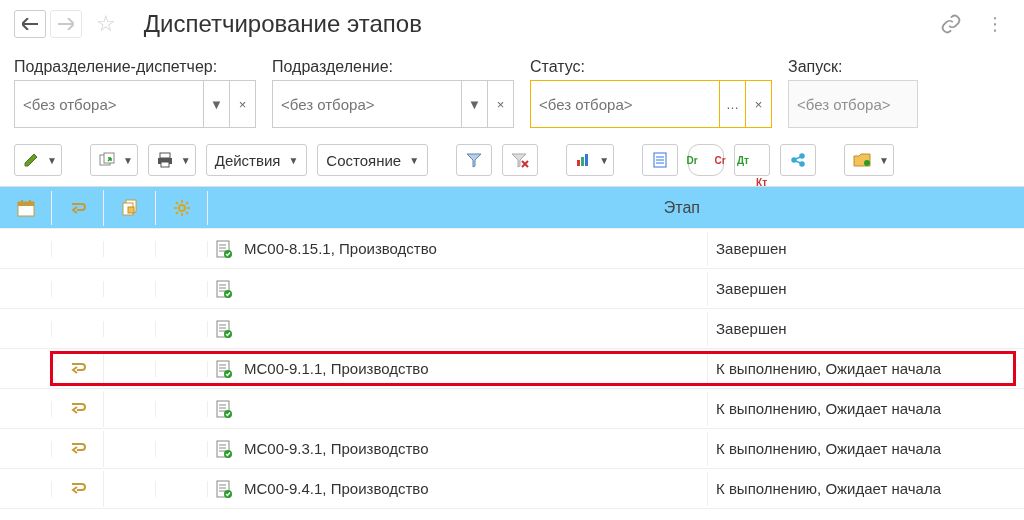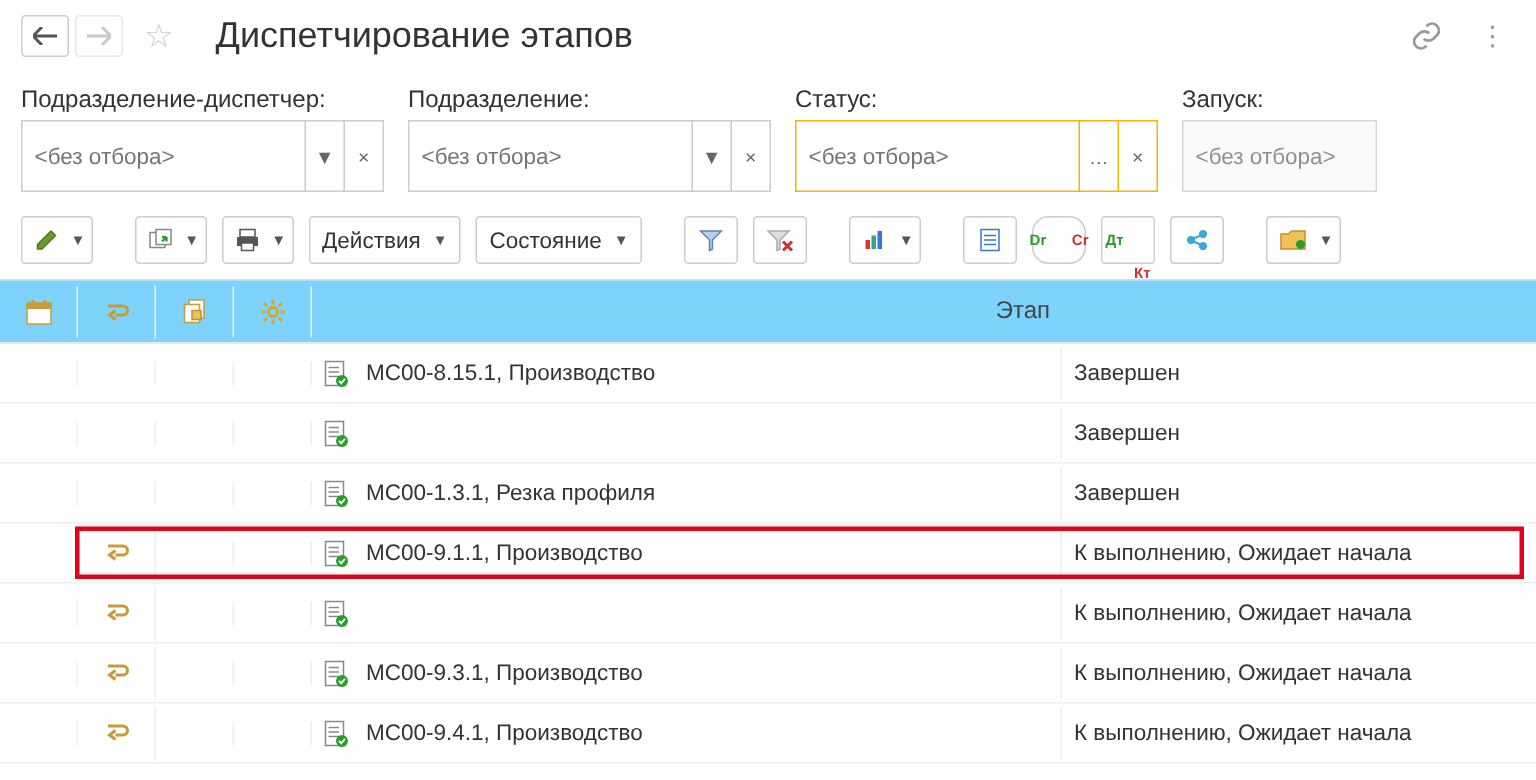--- a/index.html
+++ b/index.html
@@ -361,21 +361,20 @@
         <div class="iconcell"></div>
         <div class="stage-cell">
           <svg class="doc-icon" viewBox="0 0 16 18">
             <rect x="1" y="1" width="12" height="16" fill="#fff" stroke="#888"></rect>
             <line x1="3" y1="5" x2="10" y2="5" stroke="#888"></line>
             <line x1="3" y1="8" x2="10" y2="8" stroke="#888"></line>
             <line x1="3" y1="11" x2="10" y2="11" stroke="#888"></line>
             <circle cx="12" cy="14" r="4" fill="#2a9c2a"></circle>
             <path d="M10 14 l1.5 1.5 L14 12.5" stroke="#fff" stroke-width="1.3" fill="none"></path>
           </svg>
-          <span>МС00-1.3.1, Резка профиля</span>
         </div>
         <div>Завершен</div>
       </div>
       <div class="trow row-highlight">
         <div class="iconcell"></div>
         <div class="iconcell">
           <svg class="arrow-icon" viewBox="0 0 20 20">
             <path d="M4 5 h10 a3 3 0 0 1 0 6 h-5" fill="none" stroke="#c79a3a" stroke-width="2"></path>
             <path d="M9 8 l-4 3 l4 3" fill="none" stroke="#c79a3a" stroke-width="2"></path>
           </svg>

